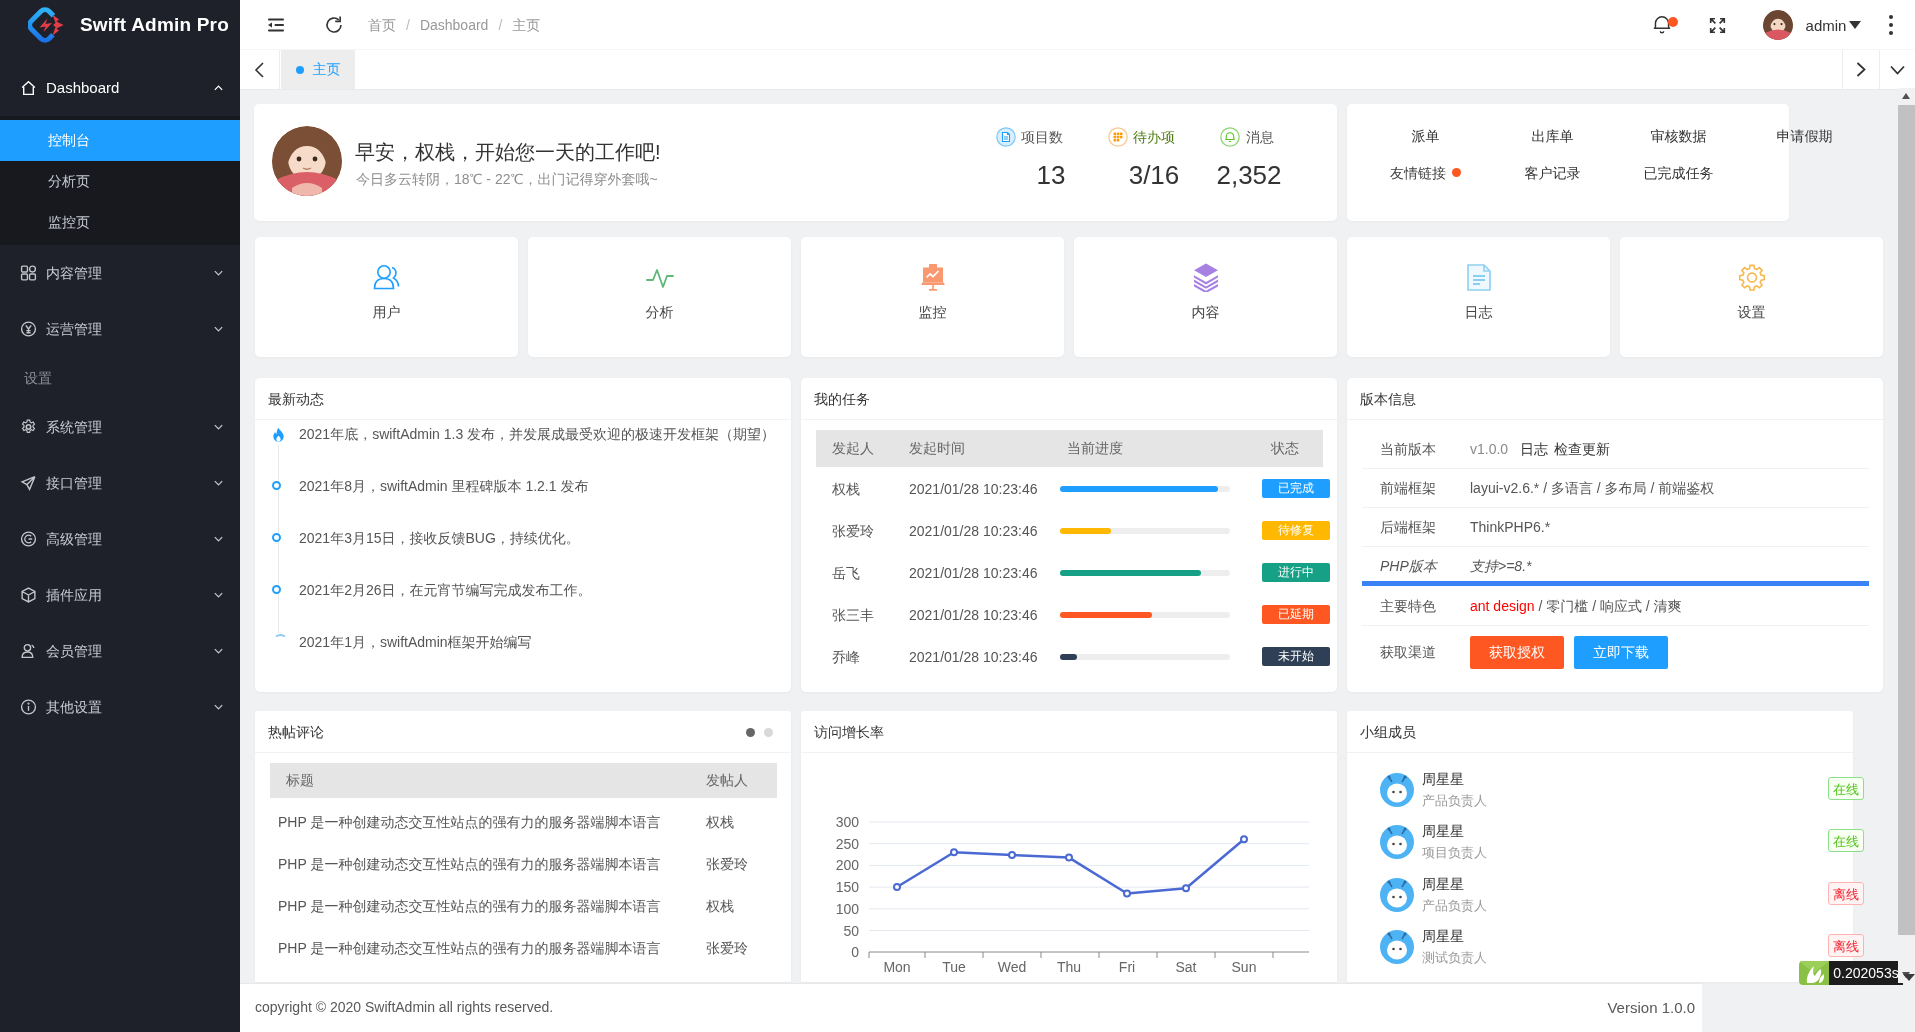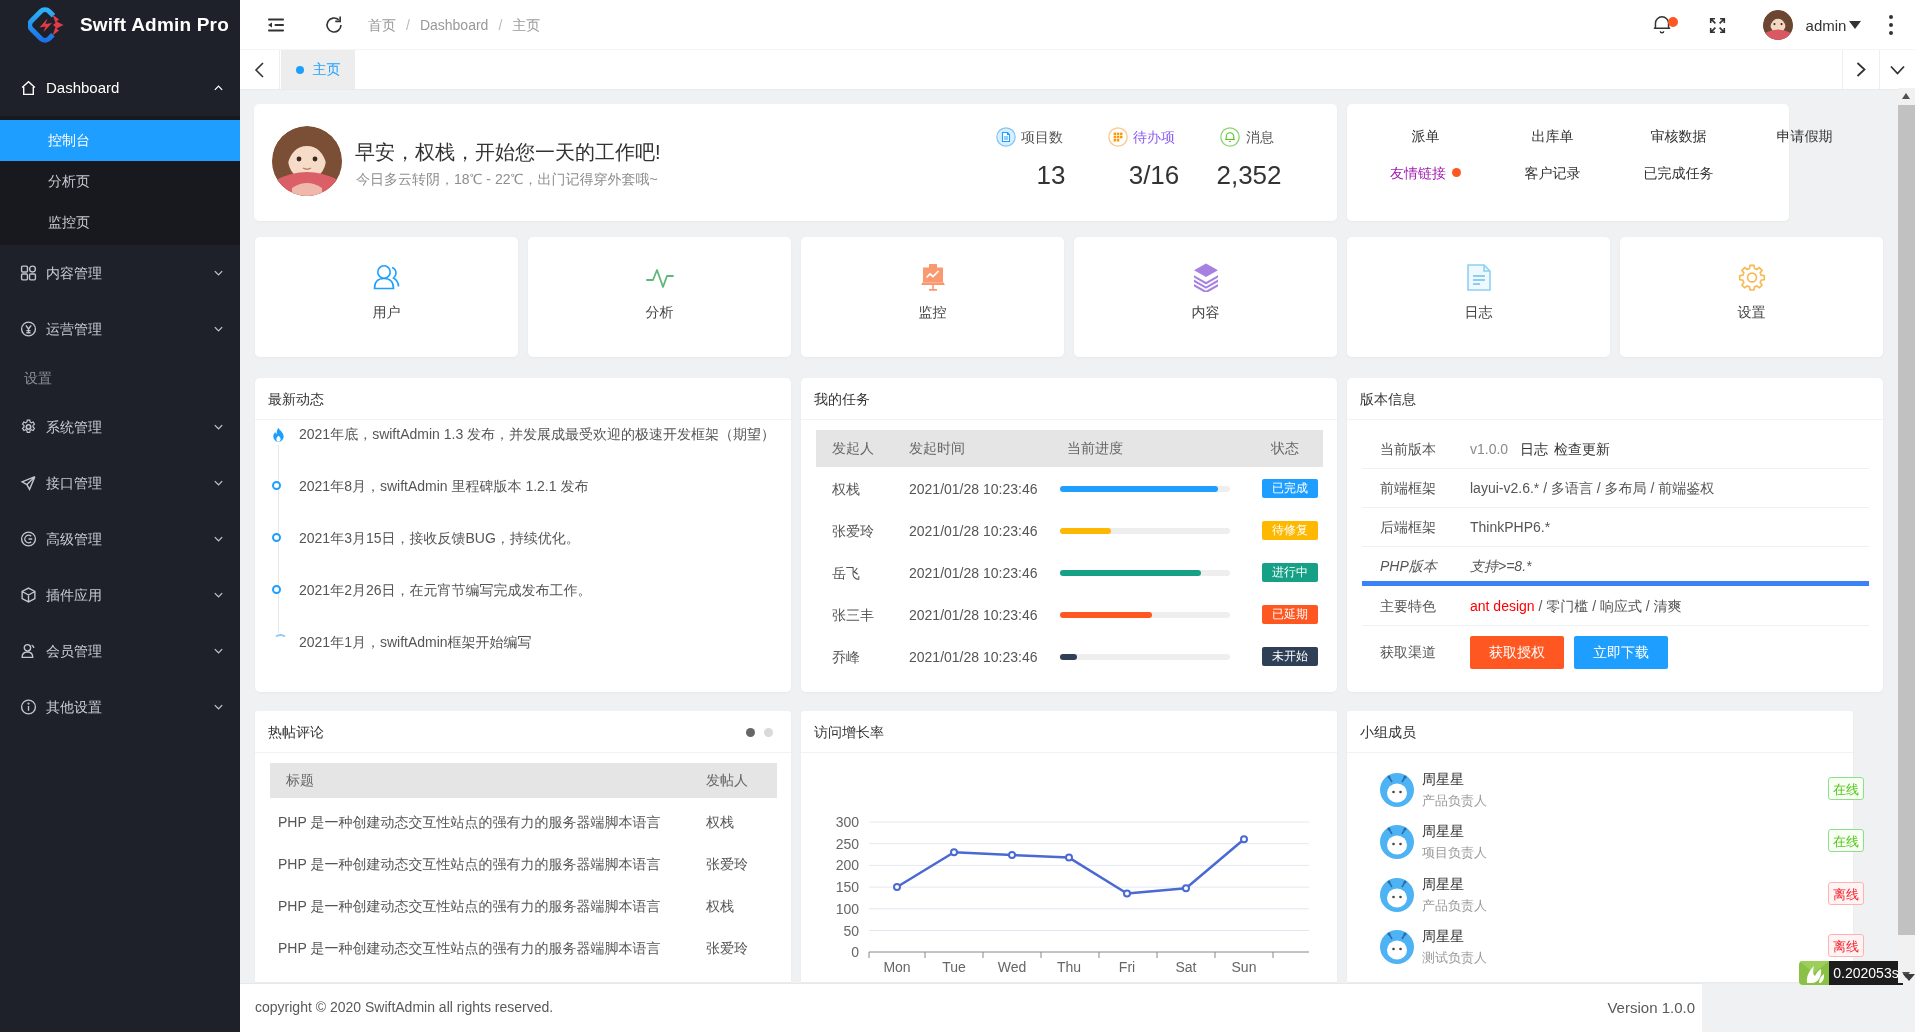--- a/index.html
+++ b/index.html
@@ -43,21 +43,21 @@
 .footer .cl { position:absolute; left:15px; top:0; line-height:47px; color:#595959; font-size:14px; }
 .footer .cr { position:absolute; right:7px; top:0; line-height:47px; color:#595959; font-size:15px; }
 
 
 .sbar { position:absolute; left:1898px; top:88px; width:17px; height:895px; background:#f1f1f1; z-index:7; }
 .sbar .thumb { position:absolute; left:0; top:17px; width:17px; height:830px; background:#c1c1c1; }
 .sbar .sarr { position:absolute; left:4px; width:0; height:0; }
 
 
 .thead { background:#e5e5e5; color:#666; }
-.badge { display:inline-block; width:56px; height:19px; line-height:19px; text-align:center; border-radius:2px; color:#fff; font-size:12px; }
+.badge { display:inline-block; width:68px; height:19px; line-height:19px; text-align:center; border-radius:2px; color:#fff; font-size:12px; }
 .prog { position:absolute; height:6px; border-radius:3px; background:#eee; }
 .prog i { position:absolute; left:0; top:0; height:6px; border-radius:3px; }
 </style>
 </head>
 <body>
 
 <div class="sidebar">
   <div class="logo">
     <svg width="36" height="40" viewBox="0 0 36 40">
       <defs>
@@ -284,39 +284,39 @@
           <rect x="8.8" y="5.6" width="2.5" height="2.5"></rect>
           <rect x="12" y="5.6" width="2.5" height="2.5"></rect>
           <rect x="5.6" y="8.8" width="2.5" height="2.5"></rect>
           <rect x="8.8" y="8.8" width="2.5" height="2.5"></rect>
           <rect x="12" y="8.8" width="2.5" height="2.5"></rect>
           <rect x="5.6" y="12" width="2.5" height="2.5"></rect>
           <rect x="8.8" y="12" width="2.5" height="2.5"></rect>
         </g>
       </svg>
   </div>
-  <div class="abs" style="left:879px;top:25px;font-size:14px;color:#8b5cf6;">待办项</div>
+  <div class="abs" style="left:879px;top:25px;font-size:14px;color:#4d7c0f;">待办项</div>
   <div class="abs" style="left:840px;top:56px;width:120px;text-align:center;font-size:26px;color:#333;line-height:30px;">3/16</div>
 
   <div class="abs" style="left:966px;top:23px;width:20px;height:20px;">
     <svg width="20" height="20" viewBox="0 0 20 20">
         <circle cx="10" cy="10" r="9.2" fill="#fff" stroke="#8fd573" stroke-width="1.3"></circle>
         <path d="M6.2 12.5 V9.6 a3.8 3.8 0 0 1 7.6 0 V12.5 M5.2 12.5 H14.8 M9 14 a1.2 1.2 0 0 0 2 0" fill="none" stroke="#52c41a" stroke-width="1.1"></path>
       </svg>
   </div>
   <div class="abs" style="left:992px;top:25px;font-size:14px;color:#555;">消息</div>
   <div class="abs" style="left:935px;top:56px;width:120px;text-align:center;font-size:26px;color:#333;line-height:30px;">2,352</div>
 </div>
 
 <div class="panel" style="left:1347px;top:104px;width:442px;height:117px;">
   <div class="abs" style="left:15px;top:24px;width:127px;text-align:center;font-size:14px;color:#333;">派单</div>
   <div class="abs" style="left:142px;top:24px;width:127px;text-align:center;font-size:14px;color:#333;">出库单</div>
   <div class="abs" style="left:268px;top:24px;width:127px;text-align:center;font-size:14px;color:#333;">审核数据</div>
   <div class="abs" style="left:394px;top:24px;width:127px;text-align:center;font-size:14px;color:#333;">申请假期</div>
-  <div class="abs" style="left:15px;top:61px;width:127px;text-align:center;font-size:14px;color:#a21caf;">友情链接<span style="display:inline-block;width:9px;height:9px;border-radius:50%;background:#ff5722;margin-left:6px;vertical-align:1px;"></span></div>
+  <div class="abs" style="left:15px;top:61px;width:127px;text-align:center;font-size:14px;color:#404040;">友情链接<span style="display:inline-block;width:9px;height:9px;border-radius:50%;background:#ff5722;margin-left:6px;vertical-align:1px;"></span></div>
   <div class="abs" style="left:142px;top:61px;width:127px;text-align:center;font-size:14px;color:#333;">客户记录</div>
   <div class="abs" style="left:268px;top:61px;width:127px;text-align:center;font-size:14px;color:#333;">已完成任务</div>
 </div>
 
 <div class="panel" style="left:255px;top:237px;width:263px;height:120px;text-align:center;">
   <svg style="margin-top:26px;" width="29" height="29" viewBox="0 0 29 29" fill="none" stroke="#1e9fff" stroke-width="1.6">
       <circle cx="12" cy="9" r="6.2"></circle>
       <path d="M2.5 25.5 C2.5 18.5 6.5 15.5 12 15.5 C17.5 15.5 21.5 18.5 21.5 25.5 Z"></path>
       <path d="M20 4.5 C22.5 5.5 24 7.5 24 10 C24 12 23 13.8 21.5 15 C24.5 16.8 26.5 19.5 26.5 23.5"></path>
     </svg>

